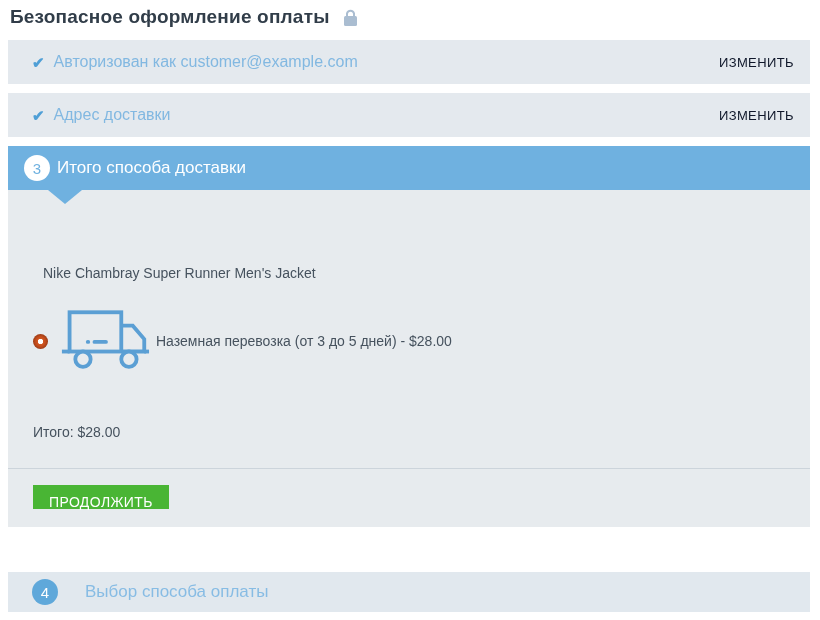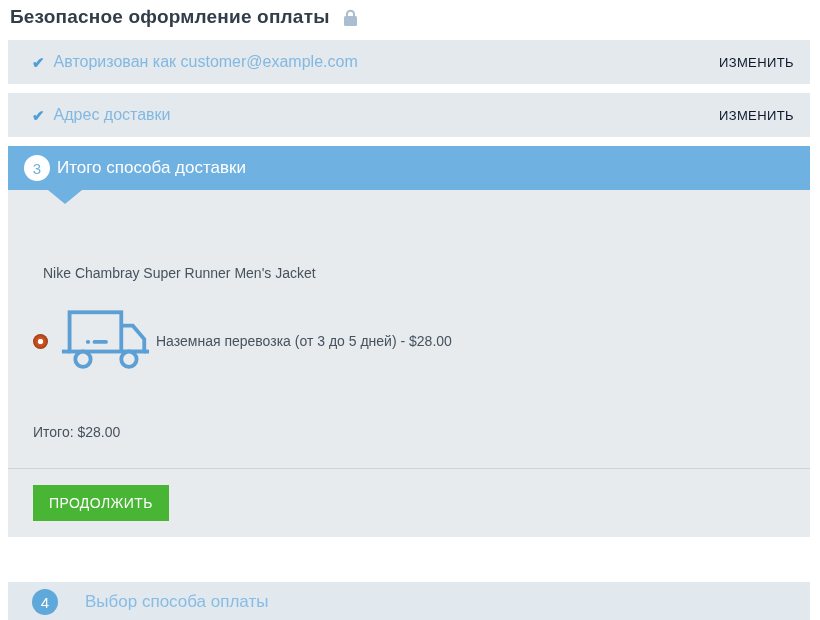--- a/index.html
+++ b/index.html
@@ -136,21 +136,21 @@
   }
   .continue-btn {
     background: #49b534;
     color: #ffffff;
     border: none;
     font-family: "Liberation Sans", sans-serif;
     font-size: 14px;
     letter-spacing: 0.4px;
     padding: 9px 16px;
     min-width: 117px;
-    height: 36px;
+    height: 24px;
     cursor: pointer;
   }
 
   
   .panel.payment {
     margin-top: 45px;
     height: 40px;
     background: #e1e8ee;
     display: flex;
     align-items: center;

